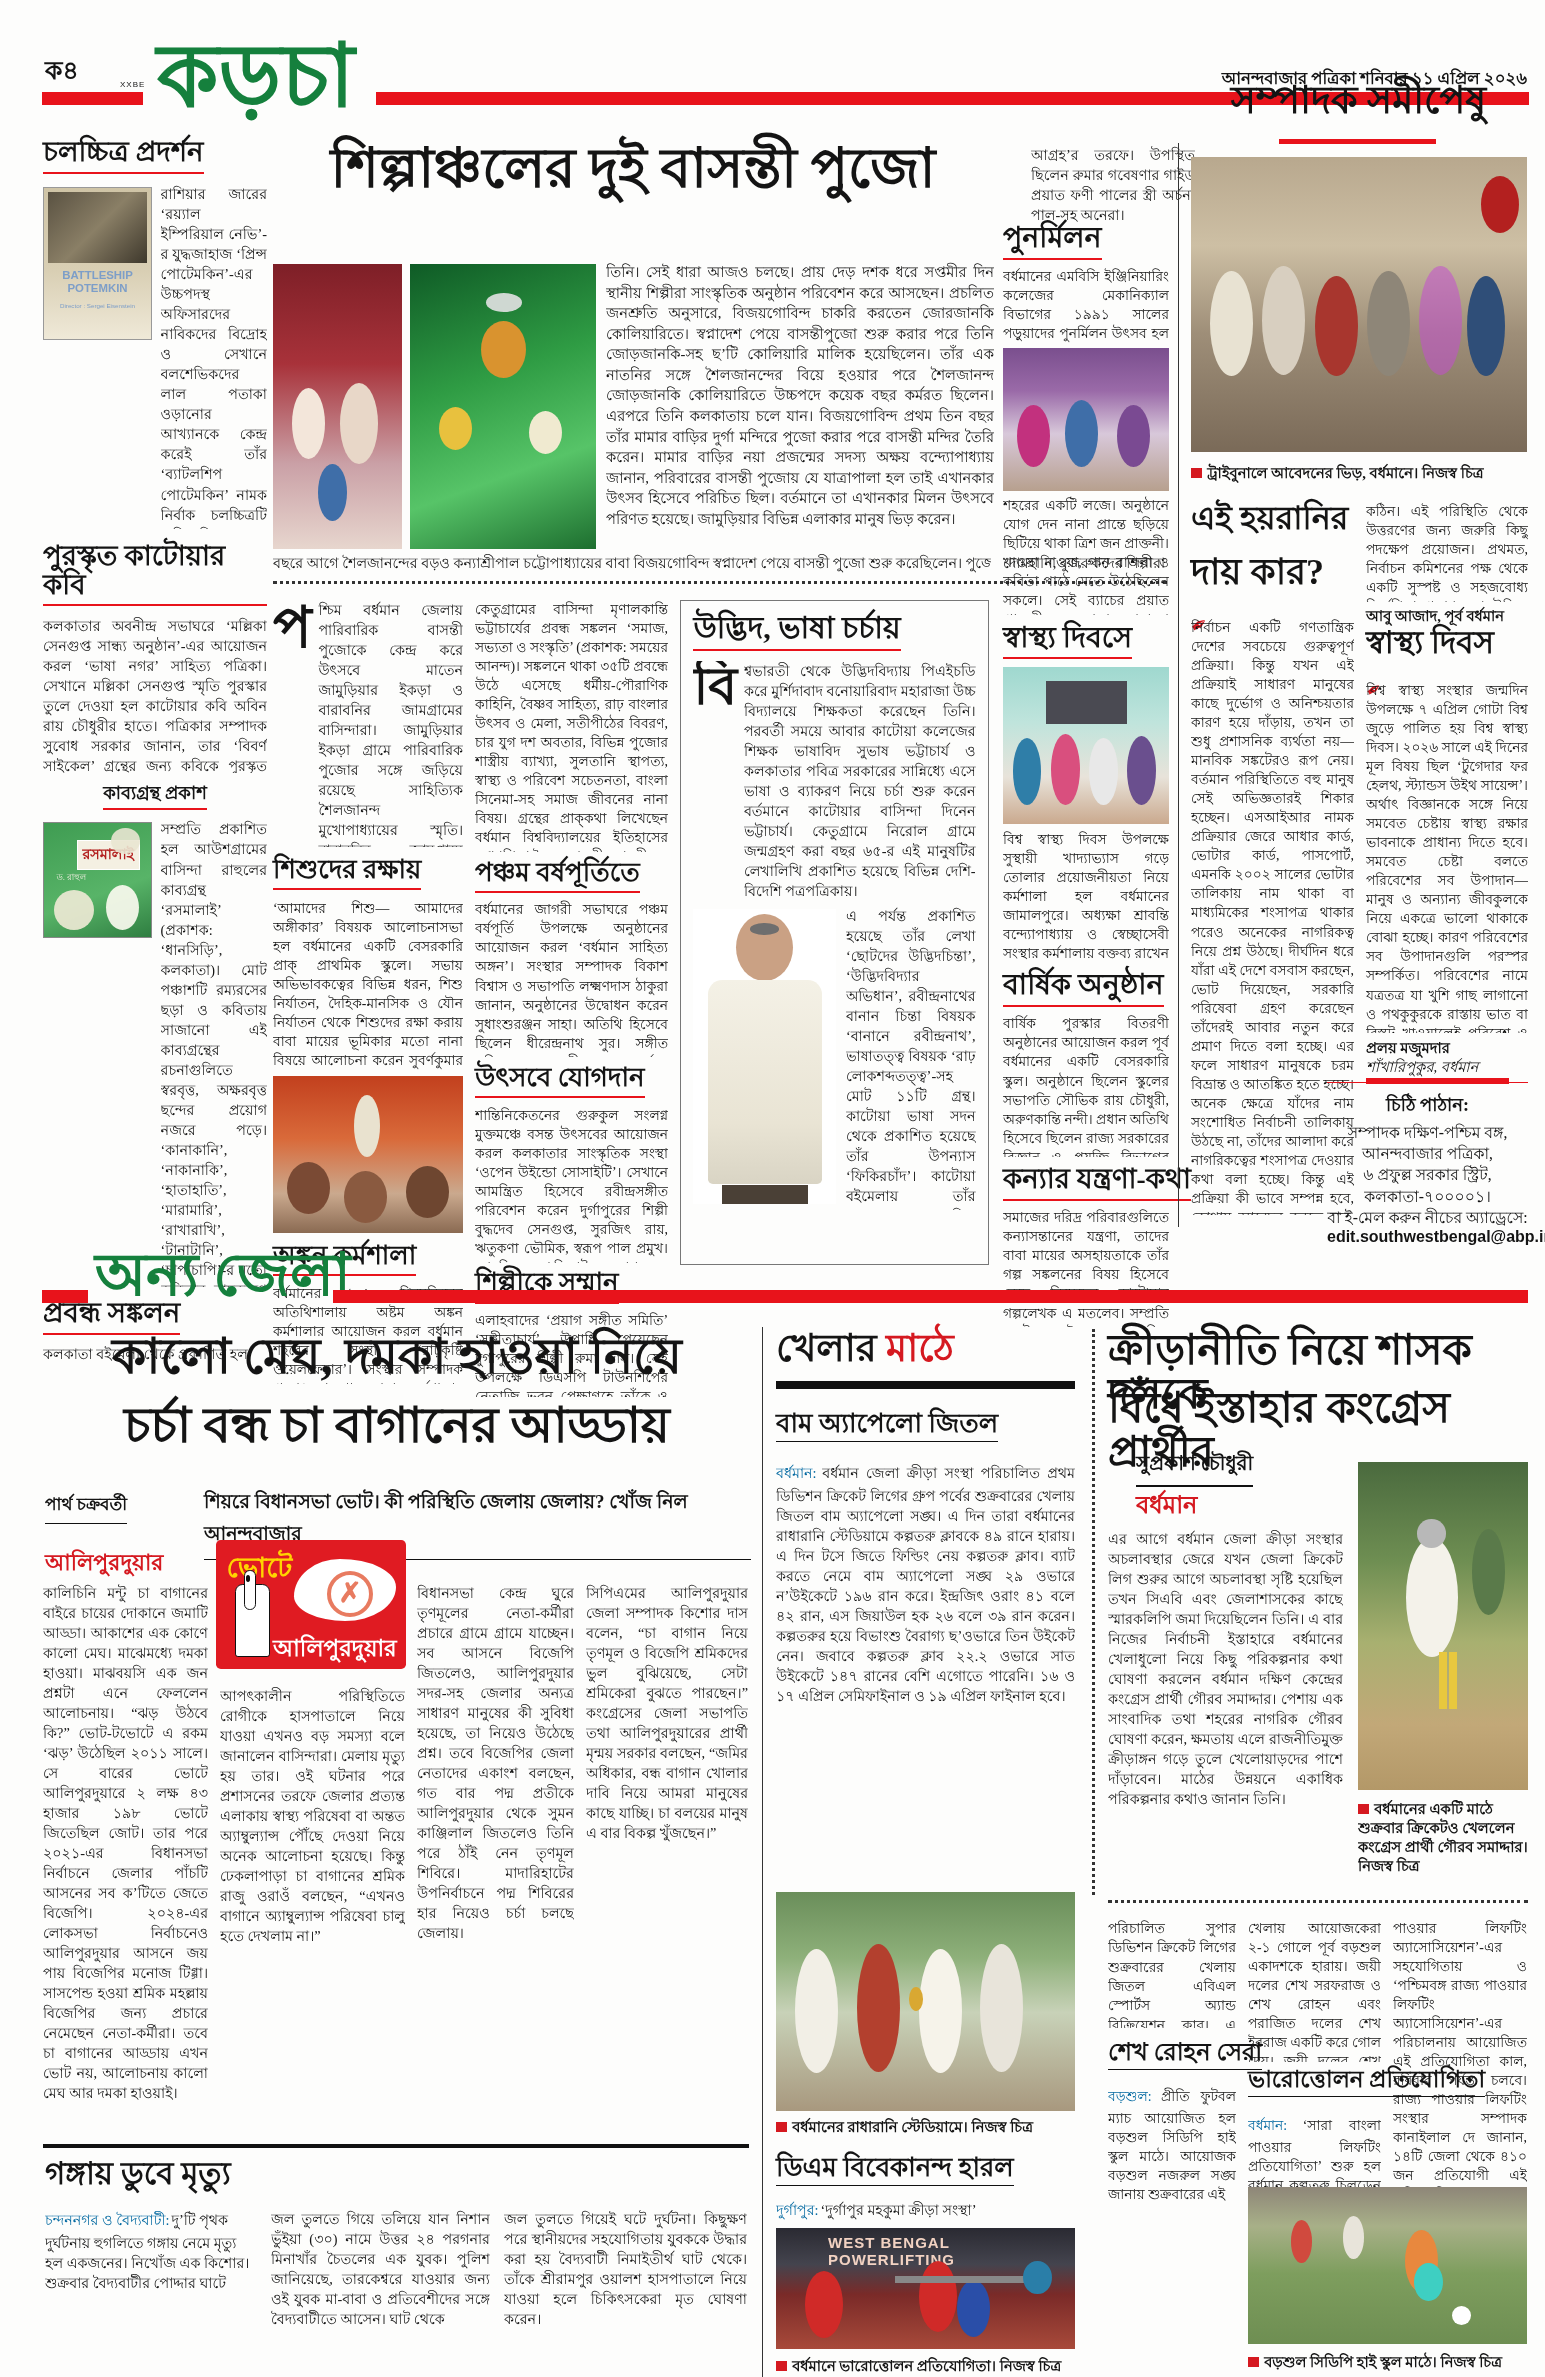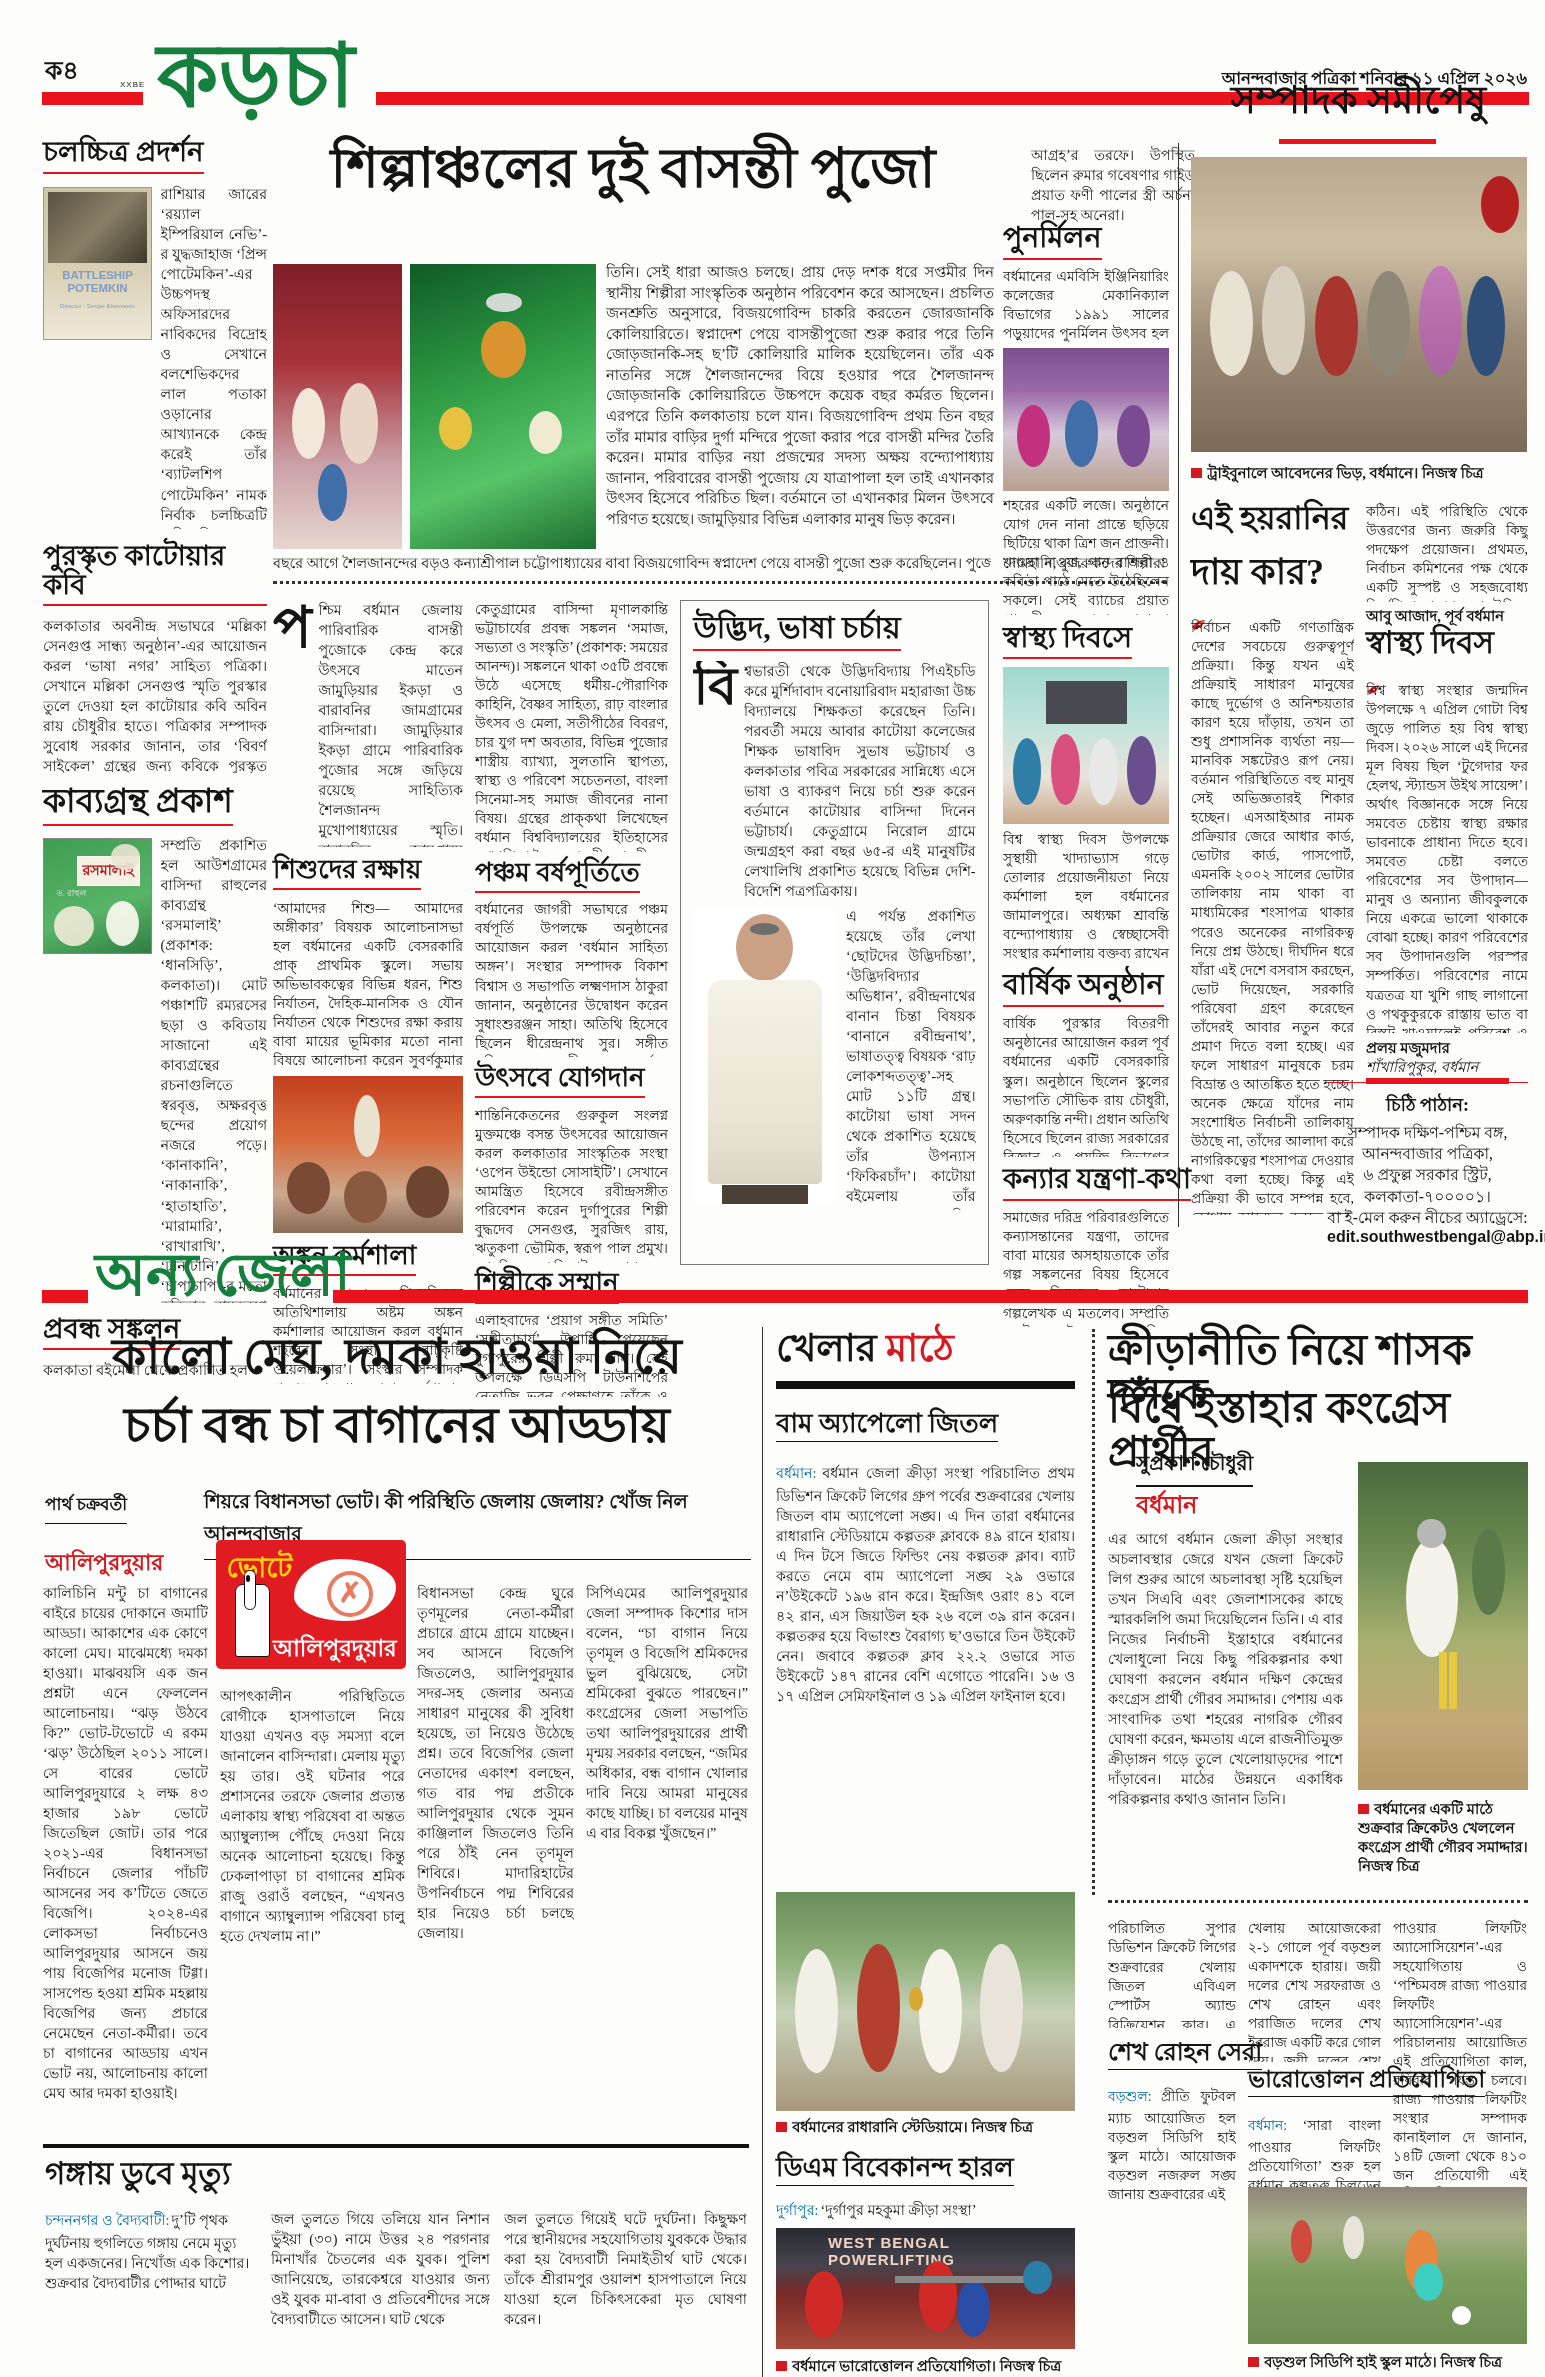--- a/index.html
+++ b/index.html
@@ -47,21 +47,21 @@
         <div class="abs b" style="left:0;top:81px;width:107px;text-align:center;font-size:11.4px;color:#7d9ec8;font-family:'Liberation Sans',sans-serif;line-height:1.15;">BATTLESHIP POTEMKIN</div>
         <div class="abs" style="left:0;top:114px;width:107px;text-align:center;font-size:6.2px;color:#7d9ec8;font-family:'Liberation Sans',sans-serif;">Director :  Sergei Eisenstein</div>
       </div>
       <div class="bd j" style="height:345px;">রাশিয়ার জারের ‘রয়্যাল ইম্পিরিয়াল নেভি’-র যুদ্ধজাহাজ ‘প্রিন্স পোটেমকিন’-এর উচ্চপদস্থ অফিসারদের নাবিকদের বিদ্রোহ ও সেখানে বলশেভিকদের লাল পতাকা ওড়ানোর আখ্যানকে কেন্দ্র করেই তাঁর ‘ব্যাটলশিপ পোটেমকিন’ নামক নির্বাক চলচ্চিত্রটি বানিয়েছিলেন সের্গেই আইজেনস্টাইন। সম্প্রতি ‘দুর্গাপুর চলচ্চিত্র চর্চাকেন্দ্র’-এর উদ্যোগে দুর্গাপুর সিটি সেন্টারের নন কোম্পানি হাউজ়িং অ্যাসোসিয়েশন হলে প্রদর্শিত হল এই সিনেমাটি। প্রায় ১০০ জন চলচ্চিত্রপ্রেমী সিনেমাটি দেখেন। এই সংস্থার সদস্য সংখ্যা আপাতত ৫৪ জন। সংস্থার সভাপতি কাজল দাস, সম্পাদক সন্দীপ লাহা জানান, এর আগে, ২০২৫-এর ১৪ সেপ্টেম্বর ঋত্বিক ঘটকের জন্মশতবর্ষ উপলক্ষে তিনটি তথ্যচিত্র প্রদর্শিত হয়েছিল। নভেম্বরে ঋত্বিক ঘটকের ‘পদ্মা নদীর মাঝি’ও প্রদর্শিত হয়। এটি তাঁদের তৃতীয় উদ্যোগ।</div>
     </div>
     <div style="height:12.4px;"></div>
     <div class="hsec" style="font-size:27.6px;"><span class="hu">পুরস্কৃত কাটোয়ার কবি</span></div>
     <div style="height:9.5px;"></div>
     <div class="bd j" style="height:157px;">কলকাতার অবনীন্দ্র সভাঘরে ‘মল্লিকা সেনগুপ্ত সান্ধ্য অনুষ্ঠান’-এর আয়োজন করল ‘ভাষা নগর’ সাহিত্য পত্রিকা। সেখানে মল্লিকা সেনগুপ্ত স্মৃতি পুরস্কার তুলে দেওয়া হল কাটোয়ার কবি অবিন রায় চৌধুরীর হাতে। পত্রিকার সম্পাদক সুবোধ সরকার জানান, তার ‘বিবর্ণ সাইকেল’ গ্রন্থের জন্য কবিকে পুরস্কৃত করা হয়। পুরস্কার তুলে দেন শীর্ষেন্দু মুখোপাধ্যায়, ব্রাত্য বসু ও সম্পাদক।</div>
     <div style="height:11.4px;"></div>
-    <div class="hsec" style="font-size:33px;"><span class="hu">কাব্যগ্রন্থ প্রকাশ</span></div>
+    <div class="hsec" style="font-size:18px;text-align:center;"><span class="hu">কাব্যগ্রন্থ প্রকাশ</span></div>
     <div style="height:9.5px;"></div>
     <div style="overflow:hidden;">
       <div style="float:left;width:107px;height:114px;margin:2.9px 8.6px 2.9px 0;background:linear-gradient(160deg,#3f9c52 0%,#58b468 60%,#2f7e41 100%);border:0.5px solid #888;position:relative;">
         <div style="position:absolute;left:8.6px;top:17px;background:#f4f0e2;border:1px solid #fff;padding:1.9px 4.8px;color:#b3201f;font-weight:bold;font-size:14.3px;margin-left:24px;">রসমালাই</div>
         <div style="position:absolute;left:12.4px;top:48px;color:#f2efe2;font-size:8.6px;">ড. রাহুল</div>
         <div class="blob" style="left:67px;top:4.8px;width:28.5px;height:26px;background:#e9e5d2;opacity:.9;"></div>
         <div class="blob" style="left:9.5px;top:67px;width:40px;height:40px;background:#f0ead6;opacity:.9;"></div>
         <div class="blob" style="left:62px;top:62px;width:33px;height:45px;background:#fefcf2;opacity:.9;"></div>
       </div>
       <div class="bd j" style="height:468px;">সম্প্রতি প্রকাশিত হল আউশগ্রামের বাসিন্দা রাহুলের কাব্যগ্রন্থ ‘রসমালাই’ (প্রকাশক: ‘ধানসিড়ি’, কলকাতা)। মোট পঞ্চাশটি রম্যরসের ছড়া ও কবিতায় সাজানো এই কাব্যগ্রন্থের রচনাগুলিতে স্বরবৃত্ত, অক্ষরবৃত্ত ছন্দের প্রয়োগ নজরে পড়ে। ‘কানাকানি’, ‘নাকানাকি’, ‘হাতাহাতি’, ‘মারামারি’, ‘রাখারাখি’, ‘টানাটানি’, ‘চাপাচাপি’-র মতো কবিতার নামকরণে শব্দদ্বৈতের প্রয়োগ দেখা যায়। কবিতাগুলিতে ফুটে উঠেছে বর্তমান সমাজের নানা অসঙ্গতি, ত্রুটি-বিচ্যুতি। ‘পদ্য লেখার তালিম’ কবিতায় স্বঘোষিত ও প্রতিপত্তিশালী কবিদের ও ‘মাথামুণ্ডু’ কবিতায় রাজনৈতিক ব্যঙ্গচিত্র ধরা হয়েছে। পত্রিকায় উপমার মতো অর্থালঙ্কারের পাশাপাশি, প্রয়োগ করা হয়েছে যমক, অনুপ্রাসের মতো শব্দালঙ্কারও। কাব্যগ্রন্থের প্রচ্ছদ সেঁজুতি বন্দ্যোপাধ্যায়ের।</div>

